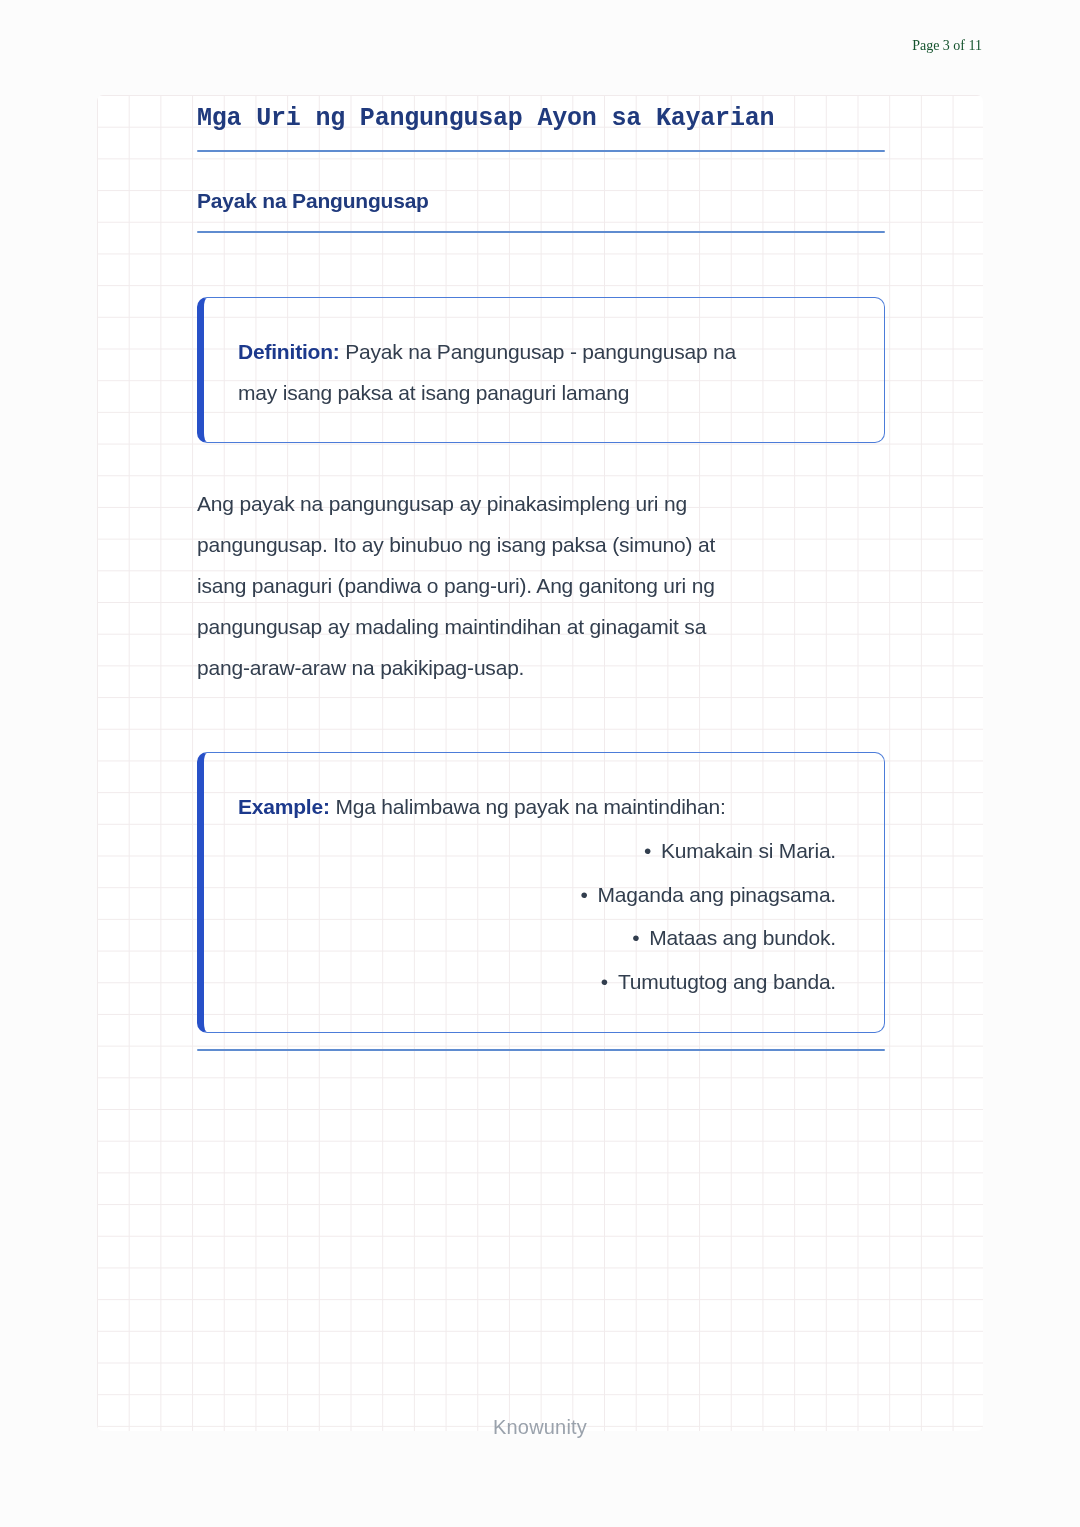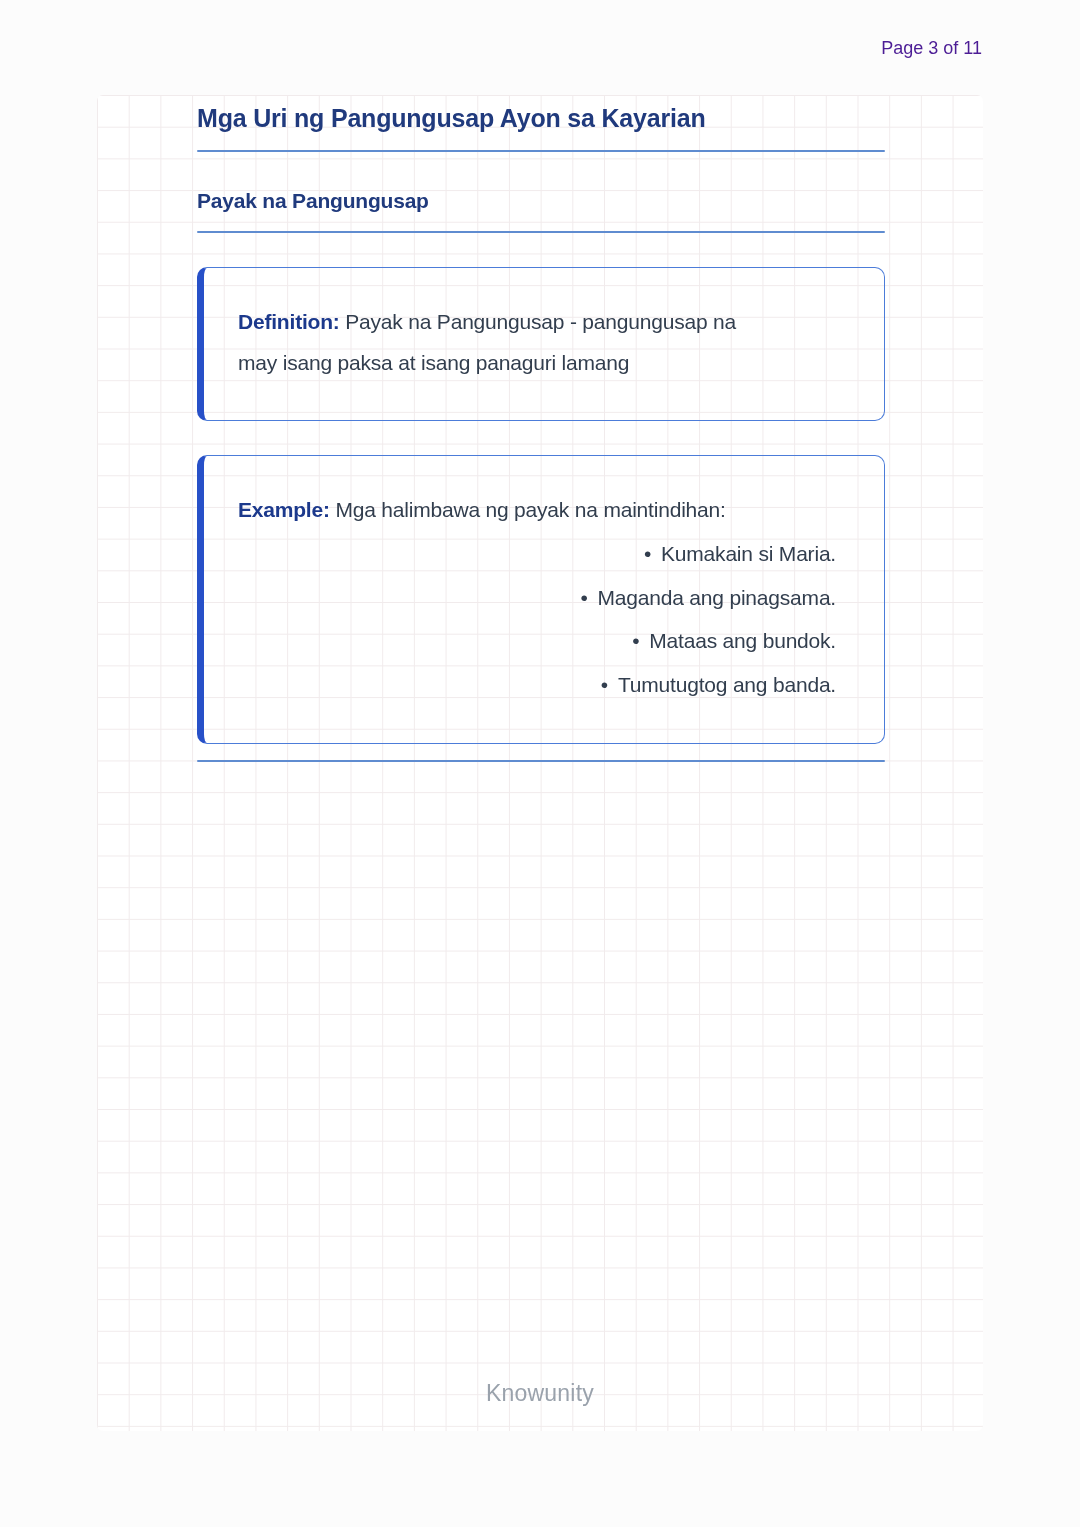--- a/index.html
+++ b/index.html
@@ -8,23 +8,23 @@
     position:relative;
     background:#fcfcfc;
     font-family:"Liberation Sans", sans-serif;
     color:#323e4e;
     overflow:hidden;
   }
   .page-indicator {
     position:absolute;
     top:38px;
     right:98px;
-    font-family:Liberation Sans, sans-serif;
-    font-size:18px;
-    color:#4c1d95;
+    font-family:Liberation Serif, serif;
+    font-size:14px;
+    color:#14532d;
   }
   .grid-card {
     position:absolute;
     left:97px;
     top:95px;
     width:886px;
     height:1336px;
     background-color:#ffffff;
     background-image:
       linear-gradient(to right, #f1ebec 1px, transparent 1px),
@@ -32,41 +32,42 @@
     background-size:31.7px 31.7px;
     border-radius:6px;
     padding:8px 98px 0 100px;
   }
   .doc-title {
     font-size:25px;
     font-weight:bold;
     color:#203a7d;
     line-height:31px;
     letter-spacing:-0.2px;
+    font-family:Liberation Mono, monospace;
   }
   .heading-rule {
     height:2px;
     background:#5f8cd0;
     margin-top:16px;
     border-radius:1px;
   }
   .section-heading {
     font-size:21px;
     font-weight:bold;
     color:#203a7d;
     line-height:29px;
     letter-spacing:-0.2px;
     margin-top:34px;
   }
   .callout {
-    margin-top:34px;
+    margin-top:64px;
     border:1.5px solid #4c7cd9;
     border-left:7px solid #2750c8;
     border-radius:10px;
-    padding:33px 48px 37px 34px;
+    padding:33px 48px 29px 34px;
     background:transparent;
   }
   .callout-text {
     font-size:21px;
     line-height:41px;
     letter-spacing:-0.2px;
     color:#323e4e;
     max-width:508px;
   }
   .callout-text.wide { max-width:640px; }
@@ -94,24 +95,24 @@
     color:#323e4e;
   }
   .example-list li::before {
     content:"\2022";
     margin-right:10px;
     color:#323e4e;
   }
   .brand-footer {
     position:absolute;
     left:0;
-    top:1380px;
+    top:1416px;
     width:100%;
     text-align:center;
-    font-size:23px;
+    font-size:20px;
     color:#9aa2ac;
     letter-spacing:0.2px;
   }
 </style>
 </head>
 <body>
 
 <div class="page-indicator">Page 3 of 11</div>
 
 <div class="grid-card">
@@ -119,20 +120,21 @@
   <h1 class="doc-title">Mga Uri ng Pangungusap Ayon sa Kayarian</h1>
   <div class="heading-rule"></div>
 
   <h2 class="section-heading">Payak na Pangungusap</h2>
   <div class="heading-rule"></div>
 
   <div class="callout">
     <p class="callout-text"><span class="callout-label">Definition:</span><span> Payak na Pangungusap - pangungusap na may isang paksa at isang panaguri lamang</span></p>
   </div>
 
+  <p class="body-paragraph">Ang payak na pangungusap ay pinakasimpleng uri ng pangungusap. Ito ay binubuo ng isang paksa (simuno) at isang panaguri (pandiwa o pang-uri). Ang ganitong uri ng pangungusap ay madaling maintindihan at ginagamit sa pang-araw-araw na pakikipag-usap.</p>
 
   <div class="callout">
     <p class="callout-text wide"><span class="callout-label">Example:</span><span> Mga halimbawa ng payak na maintindihan:</span></p>
     <ul class="example-list">
       <li>Kumakain si Maria.</li>
       <li>Maganda ang pinagsama.</li>
       <li>Mataas ang bundok.</li>
       <li>Tumutugtog ang banda.</li>
     </ul>
   </div>

